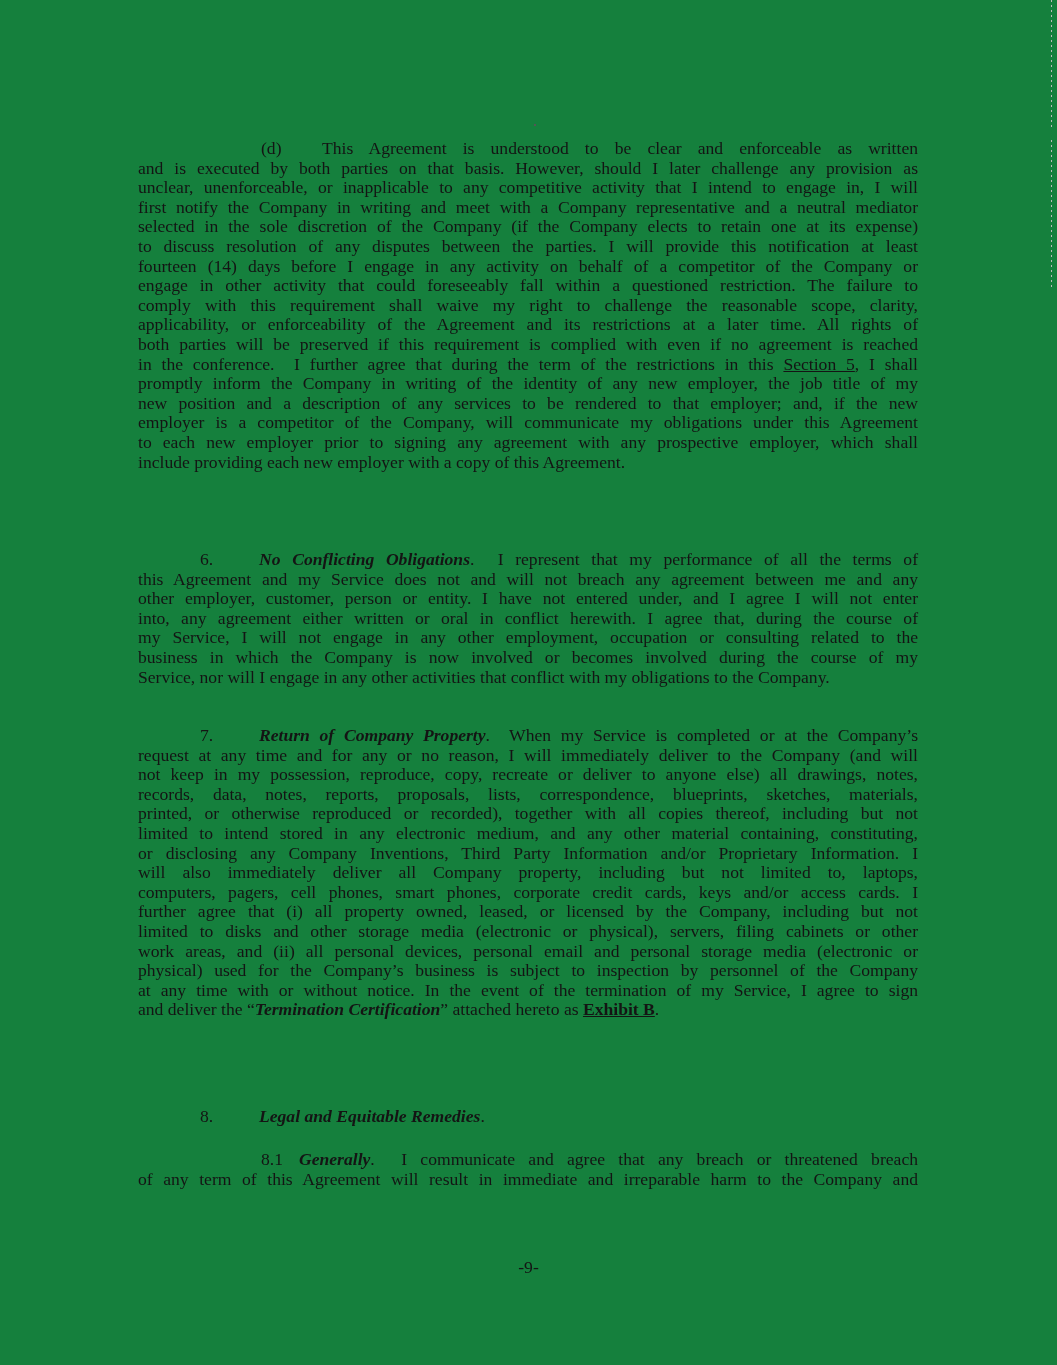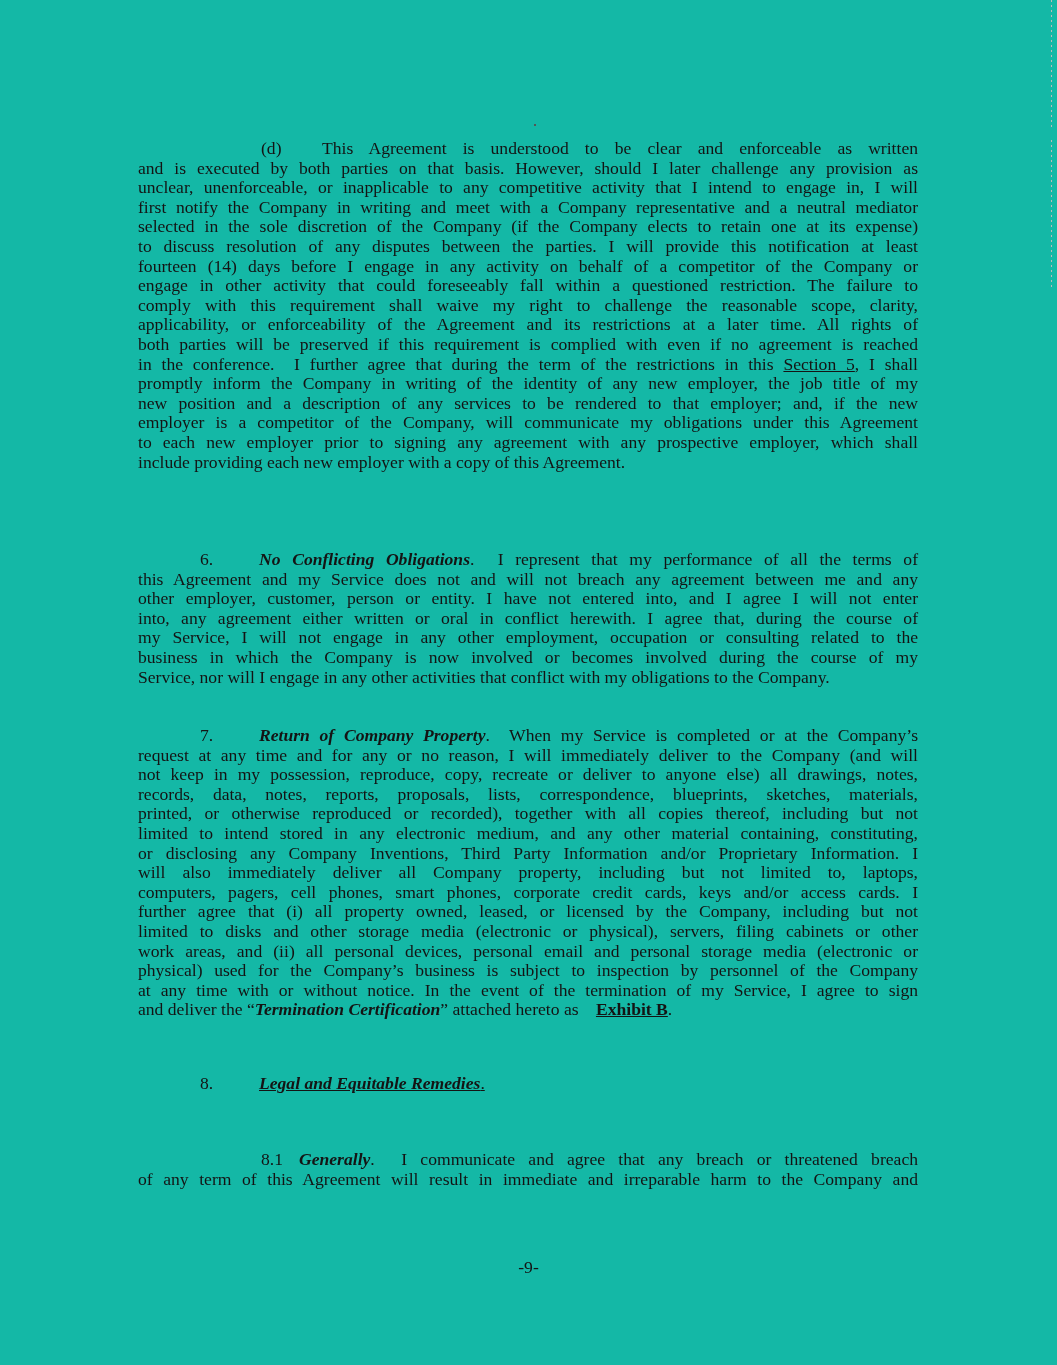--- a/index.html
+++ b/index.html
@@ -1,34 +1,34 @@
 <!DOCTYPE html>
 <html><head>
 <meta charset="utf-8">
 <style>
   html, body { margin: 0; padding: 0; background: #ffffff; }
   body { width: 1057px; height: 1365px; position: relative; overflow: hidden; }
   .page {
     position: absolute; left: 0; top: 0; width: 1057px; height: 1365px;
-    background: #14b8a6; color: #141414;
+    background: #15803d; color: #141414;
     font-family: "Liberation Serif", "DejaVu Serif", serif;
     font-size: 17.6px;
   }
   .para { position: absolute; left: 138px; width: 780px; }
   .line {
     display: block; height: 19.6px; line-height: 19.6px;
     white-space: nowrap; text-align: justify; text-align-last: justify;
   }
   .line.last { text-align-last: left; }
   .ind1 { padding-left: 62px; }
   .ind2 { padding-left: 123px; }
   .num { display: inline-block; }
   .bi { font-weight: bold; font-style: italic; margin-top: 24px; }
   .u { text-decoration: underline; }
-  .bu { font-weight: bold; text-decoration: underline; margin-left: 13px; }
+  .bu { font-weight: bold; text-decoration: underline; }
   .footer { position: absolute; left: 0; width: 1057px; top: 1257px; text-align: center; font-size: 17.6px; line-height: 20px; }
   .scan-dot { position: absolute; background: #555; }
   .scan-edge { position: absolute; left: 1051px; width: 1px; background: repeating-linear-gradient(#bbb 0 2px, transparent 2px 5px); }
 </style>
 </head>
 <body>
 
 <div class="page">
 
   <div class="scan-dot" style="left:534px;top:124px;width:2px;height:2px;"></div>
@@ -51,21 +51,21 @@
     <span class="line">promptly inform the Company in writing of the identity of any new employer, the job title of my</span>
     <span class="line">new position and a description of any services to be rendered to that employer; and, if the new</span>
     <span class="line">employer is a competitor of the Company, will communicate my obligations under this Agreement</span>
     <span class="line">to each new employer prior to signing any agreement with any prospective employer, which shall</span>
     <span class="line last">include providing each new employer with a copy of this Agreement.</span>
   </div>
 
   <div class="para" style="top:550px;">
     <span class="line ind1"><span class="num" style="width:59px;">6.</span><span class="bi">No Conflicting Obligations</span><span>.</span><span style="white-space:pre;">  I represent that my performance of all the terms of</span></span>
     <span class="line">this Agreement and my Service does not and will not breach any agreement between me and any</span>
-    <span class="line">other employer, customer, person or entity.  I have not entered into, and I agree I will not enter</span>
+    <span class="line">other employer, customer, person or entity.  I have not entered under, and I agree I will not enter</span>
     <span class="line">into, any agreement either written or oral in conflict herewith.  I agree that, during the course of</span>
     <span class="line">my Service, I will not engage in any other employment, occupation or consulting related to the</span>
     <span class="line">business in which the Company is now involved or becomes involved during the course of my</span>
     <span class="line last">Service, nor will I engage in any other activities that conflict with my obligations to the Company.</span>
   </div>
 
   <div class="para" style="top:726px;">
     <span class="line ind1"><span class="num" style="width:59px;">7.</span><span class="bi">Return of Company Property</span><span>.</span><span style="white-space:pre;">  When my Service is completed or at the Company’s</span></span>
     <span class="line">request at any time and for any or no reason, I will immediately deliver to the Company (and will</span>
     <span class="line">not keep in my possession, reproduce, copy, recreate or deliver to anyone else) all drawings, notes,</span>
@@ -76,21 +76,21 @@
     <span class="line">will also immediately deliver all Company property, including but not limited to, laptops,</span>
     <span class="line">computers, pagers, cell phones, smart phones, corporate credit cards, keys and/or access cards.  I</span>
     <span class="line">further agree that (i) all property owned, leased, or licensed by the Company, including but not</span>
     <span class="line">limited to disks and other storage media (electronic or physical), servers, filing cabinets or other</span>
     <span class="line">work areas, and (ii) all personal devices, personal email and personal storage media (electronic or</span>
     <span class="line">physical) used for the Company’s business is subject to inspection by personnel of the Company</span>
     <span class="line">at any time with or without notice.  In the event of the termination of my Service, I agree to sign</span>
     <span class="line last"><span>and deliver the “</span><span class="bi">Termination Certification</span><span style="white-space:pre;">” attached hereto as </span><span class="bu">Exhibit B</span><span>.</span></span>
   </div>
 
-  <div class="para" style="top:1074px;text-decoration:underline;">
+  <div class="para" style="top:1107px;">
     <span class="line last ind1"><span class="num" style="width:59px;">8.</span><span class="bi">Legal and Equitable Remedies</span><span>.</span></span>
   </div>
 
   <div class="para" style="top:1150px;">
     <span class="line ind2"><span class="num" style="width:38px;">8.1</span><span class="bi">Generally</span><span>.</span><span style="white-space:pre;">  I communicate and agree that any breach or threatened breach</span></span>
     <span class="line" style="text-align-last:justify;">of any term of this Agreement will result in immediate and irreparable harm to the Company and</span>
   </div>
 
   <div class="footer">-9-</div>
 </div>

